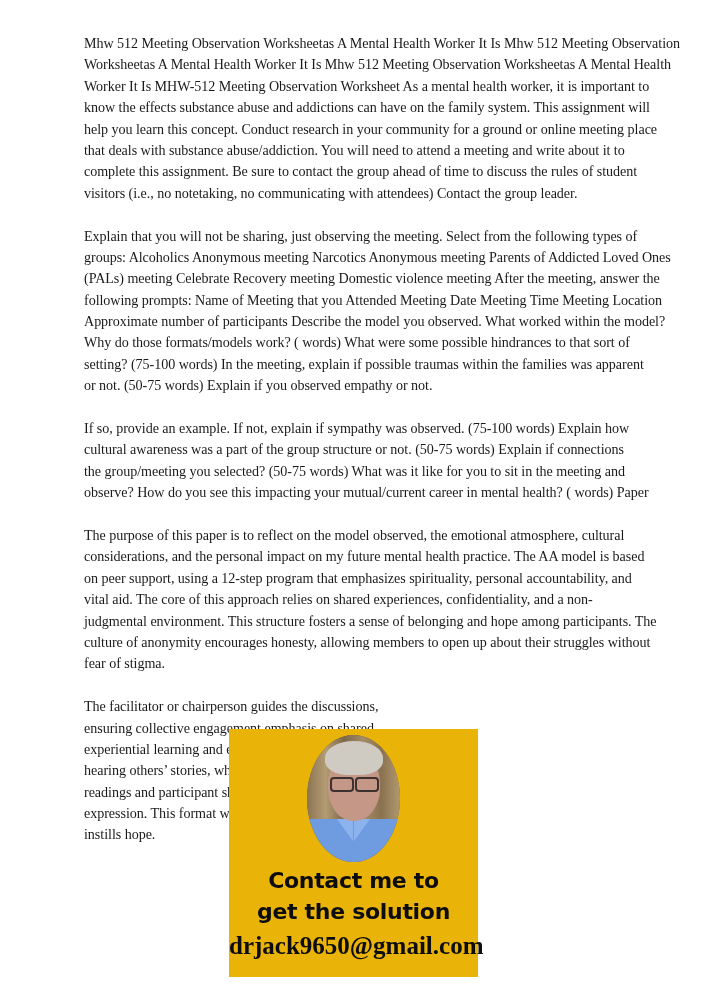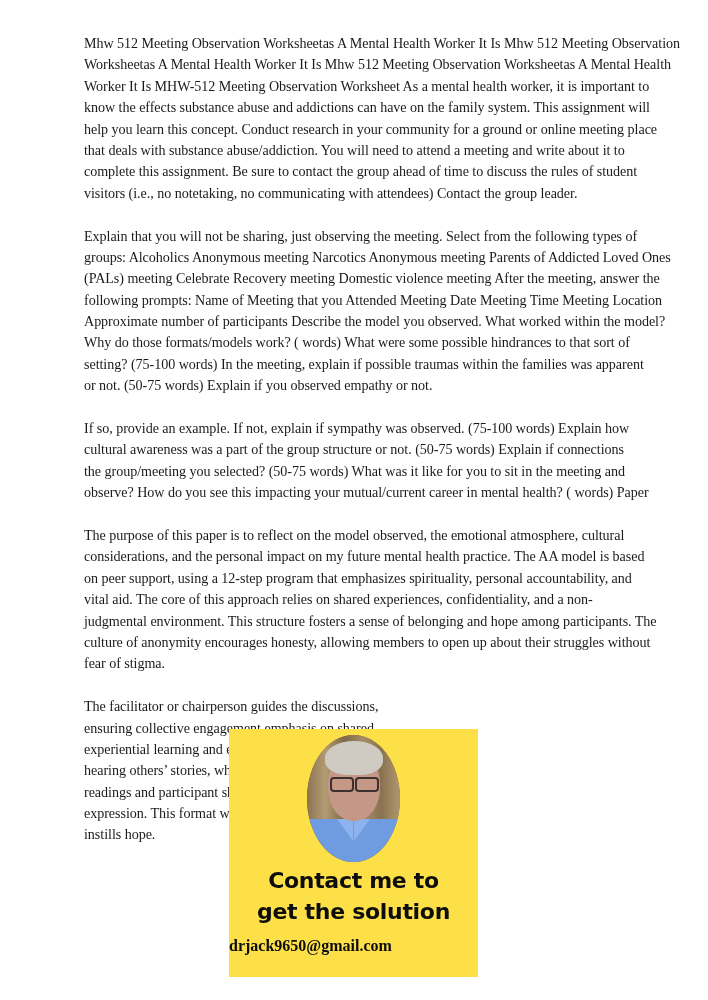--- a/index.html
+++ b/index.html
@@ -32,21 +32,21 @@
       height: 21.4px;
       white-space: nowrap;
       letter-spacing: -0.05px;
     }
     .overlay {
       position: absolute;
       left: 229px;
       top: 729px;
       width: 249px;
       height: 248px;
-      background: #fde047;
+      background: #eab308;
     }
     .portrait {
       position: absolute;
       left: 78px;
       top: 6px;
       width: 93px;
       height: 127px;
       border-radius: 50%;
       overflow: hidden;
       background: #6a5a46;
@@ -93,24 +93,24 @@
       line-height: 30px;
       letter-spacing: -0.3px;
     }
     .contact-1 { top: 137px; }
     .contact-2 { top: 168px; }
     .email {
       position: absolute;
       left: 0;
       top: 203px;
       width: 100%;
-      text-align: left;
+      text-align: center;
       font-family: "Liberation Serif", "DejaVu Serif", serif;
       font-weight: bold;
-      font-size: 16px;
+      font-size: 25px;
       color: #0d0d0d;
       line-height: 28px;
     }
   </style>
 </head>
 <body>
 
 <div class="page">
   <div class="para">
     <span class="line">Mhw 512 Meeting Observation Worksheetas A Mental Health Worker It Is Mhw 512 Meeting Observation</span>

